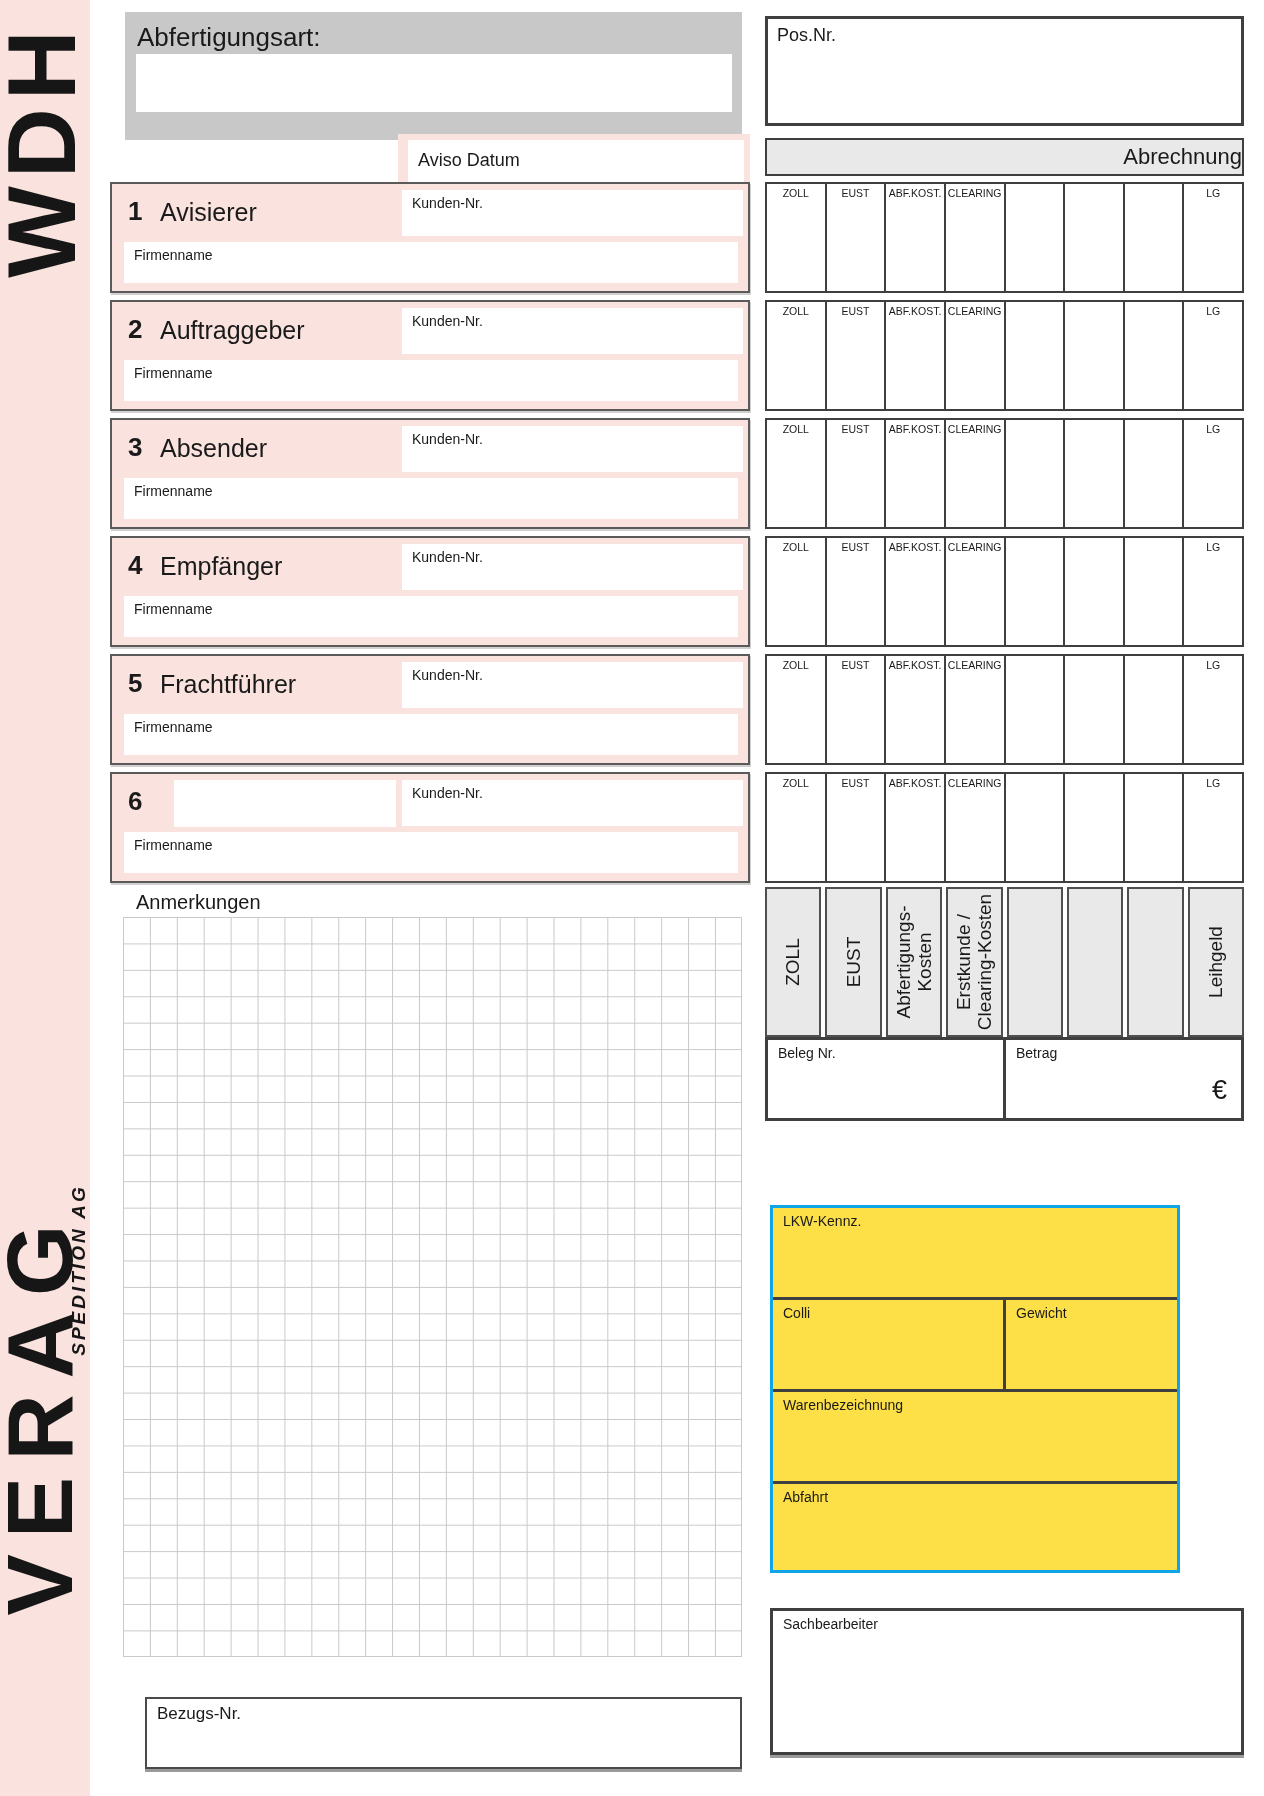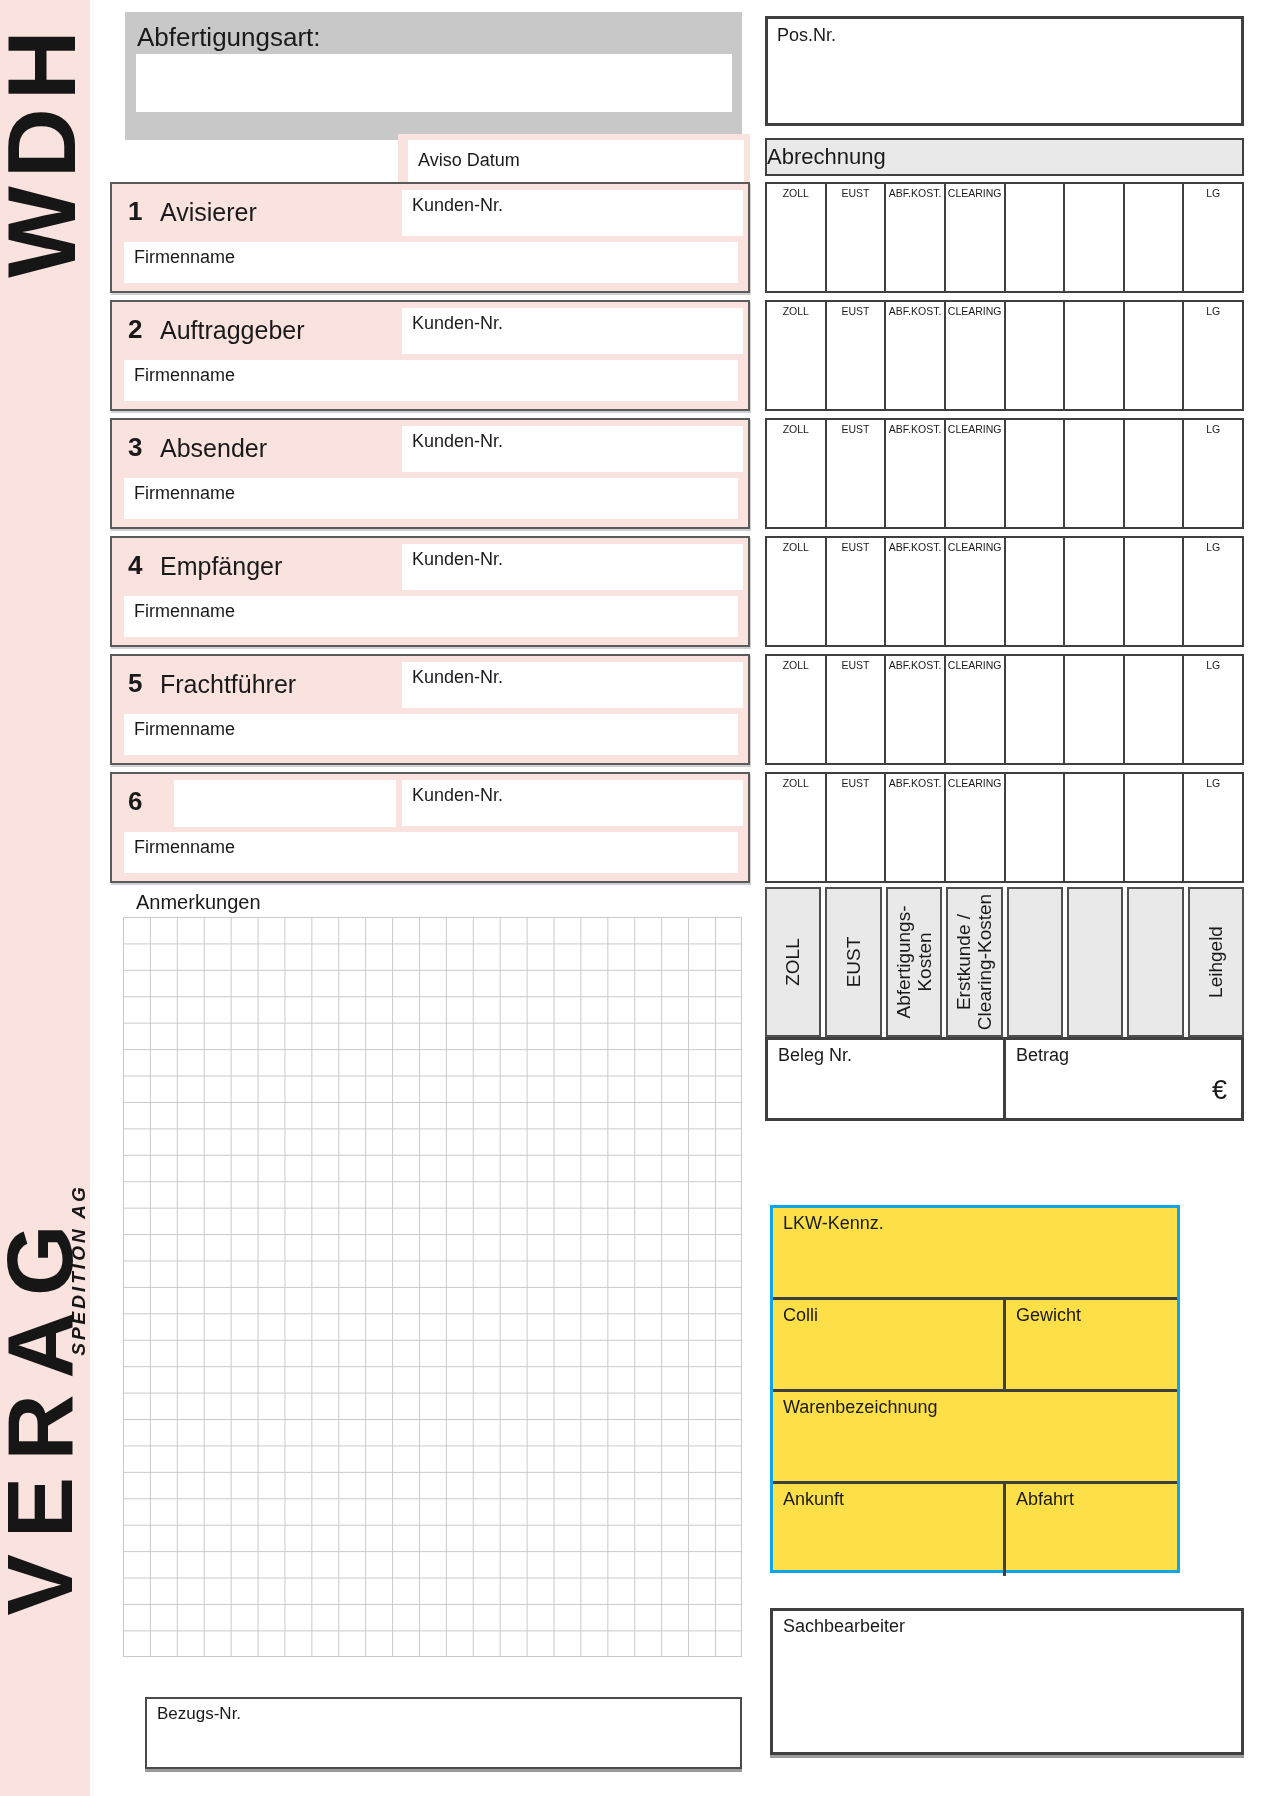--- a/index.html
+++ b/index.html
@@ -38,25 +38,25 @@
   .aviso-label{position:absolute; left:10px; top:10px; font-size:18px;}
 
   
   .section-box{position:absolute; left:110px; width:640px; height:111px; background:var(--pink);
                border:2px solid #5a5a5a; box-shadow:1px 2px 0 rgba(0,0,0,.18);}
   .sec-num{position:absolute; left:16px; top:12px; font-size:26px; font-weight:bold;}
   .sec-label{position:absolute; left:48px; top:14px; font-size:25px;}
   .sec-blank{position:absolute; left:62px; top:6px; width:222px; height:47px; background:#fff;}
   .sec-kunden{position:absolute; left:290px; top:6px; right:5px; height:46px; background:#fff;}
   .sec-firmen{position:absolute; left:12px; top:58px; right:10px; bottom:8px; background:#fff;}
-  .field-label{position:absolute; left:10px; top:5px; font-size:18px;}
+  .field-label{position:absolute; left:10px; top:5px; font-size:14px;}
 
   
   .abr-header{position:absolute; left:765px; top:138px; width:479px; height:38px; background:var(--hdrgray);
-              border:2px solid #3f3f3f; display:flex; align-items:center; justify-content:flex-start;}
+              border:2px solid #3f3f3f; display:flex; align-items:center; justify-content:flex-end;}
   .abr-title{font-size:22px;}
   .abr-row{position:absolute; left:765px; width:479px; height:111px; border:2px solid #3f3f3f; background:#fff; display:flex;}
   .abr-cell{flex:1; border-right:2px solid #3f3f3f; position:relative;}
   .abr-cell:last-child{border-right:none;}
   .abr-colhead{position:absolute; left:0; right:0; top:3px; text-align:center; font-size:10.5px; letter-spacing:0;}
 
   
   .rotband{position:absolute; left:765px; top:887px; width:479px; height:150px; display:flex; gap:4px;}
   .rotcell{flex:1; background:var(--hdrgray); border:2px solid #4f4f4f; position:relative;}
   .rotcell .rlab{position:absolute; left:50%; top:50%; width:150px;
@@ -407,23 +407,20 @@
         <span class="field-label">Colli</span>
       </div>
       <div class="lkw-half2">
         <span class="field-label">Gewicht</span>
       </div>
     </div>
     <div class="lkw-row">
       <span class="field-label">Warenbezeichnung</span>
     </div>
     <div class="lkw-row lkw-split">
-      <div class="lkw-half">
-        <span class="field-label">Ankunft</span>
-      </div>
       <div class="lkw-half2">
         <span class="field-label">Abfahrt</span>
       </div>
     </div>
   </div>
 
   <div class="proc-box">
     <div class="proc-row2">
       <span class="field-label">Sachbearbeiter</span>
     </div>

